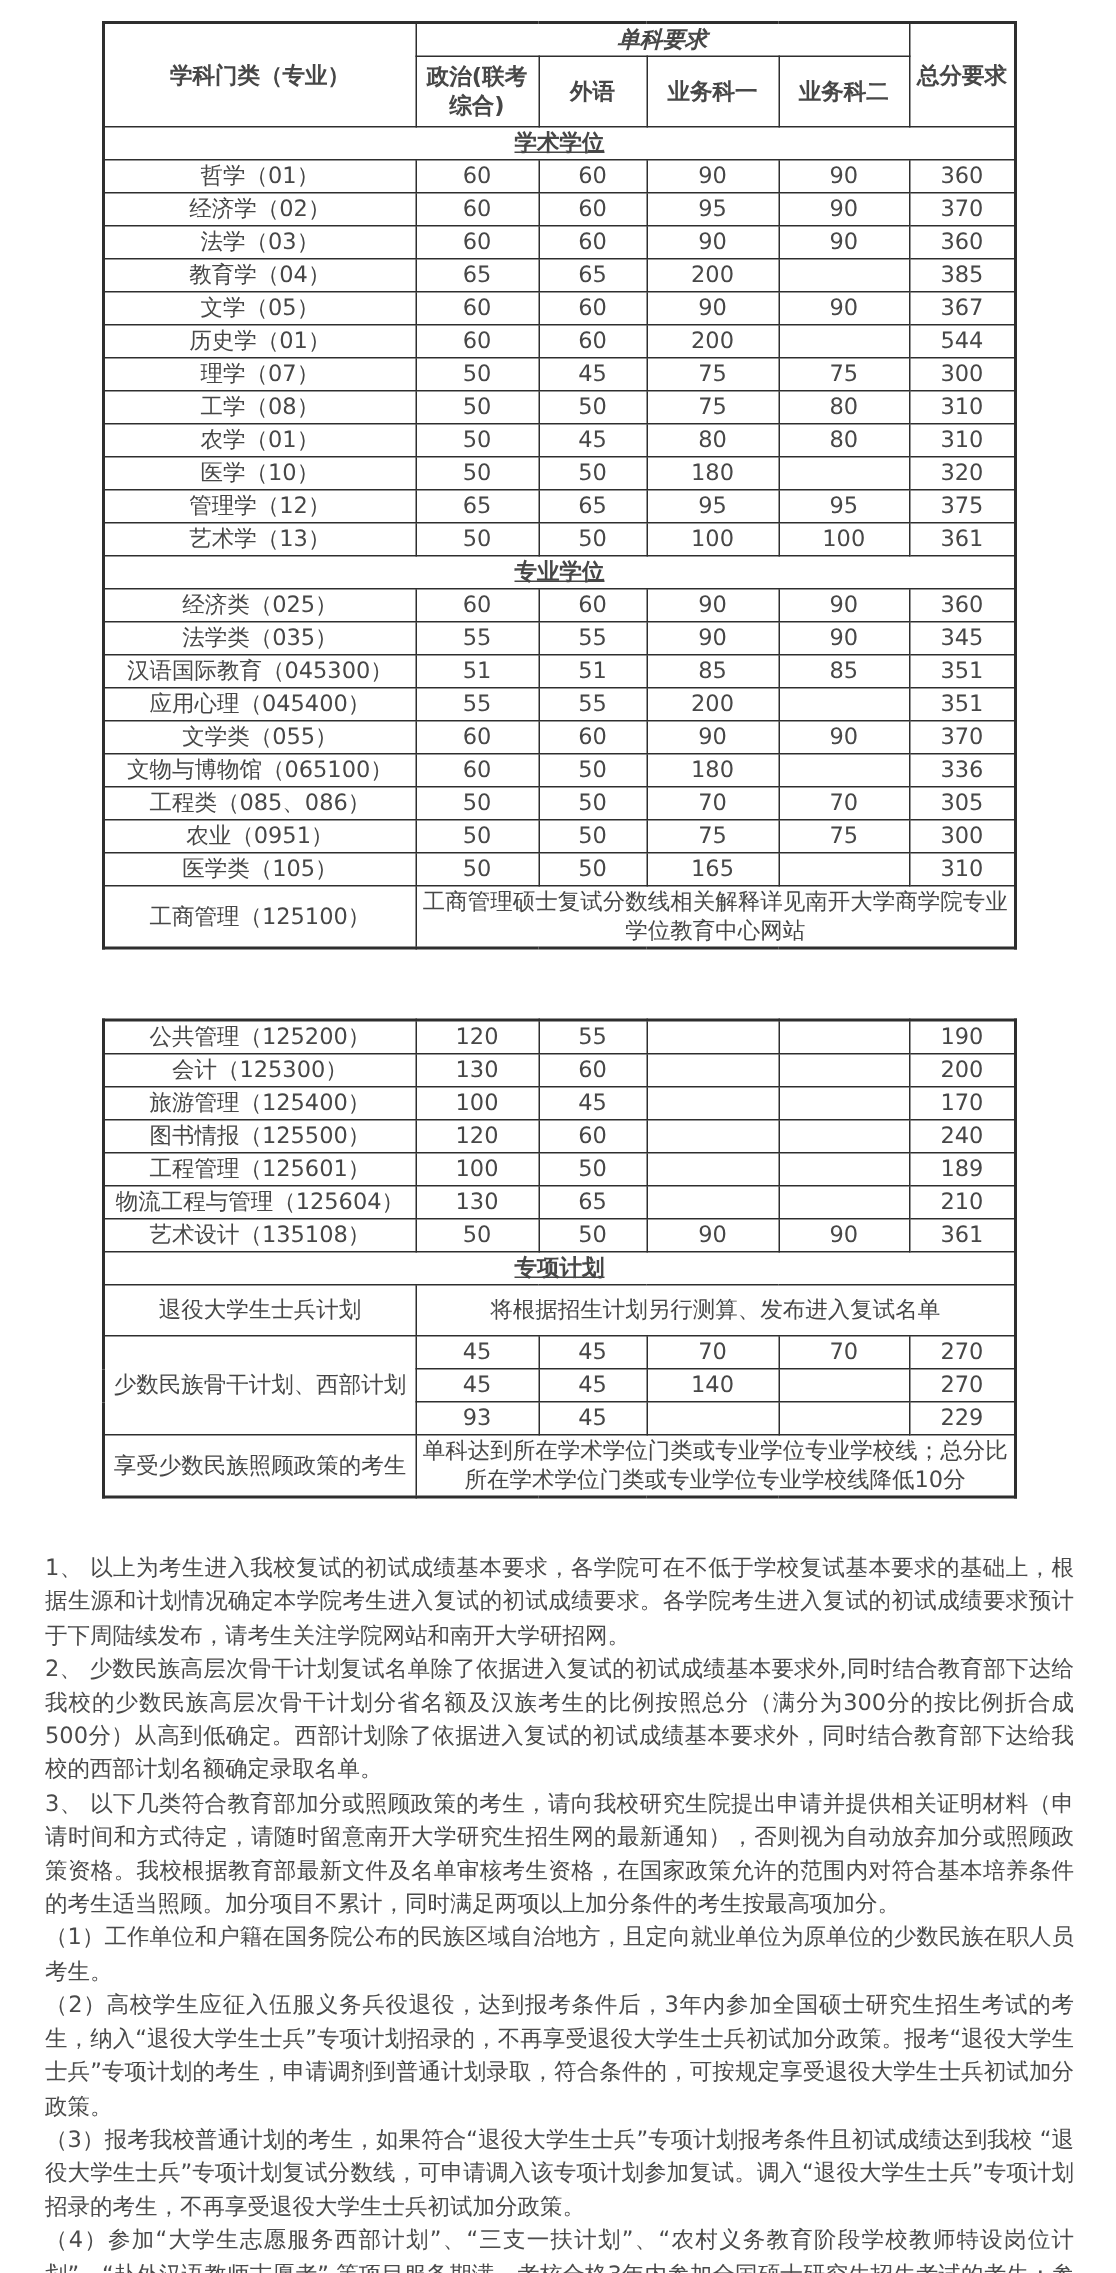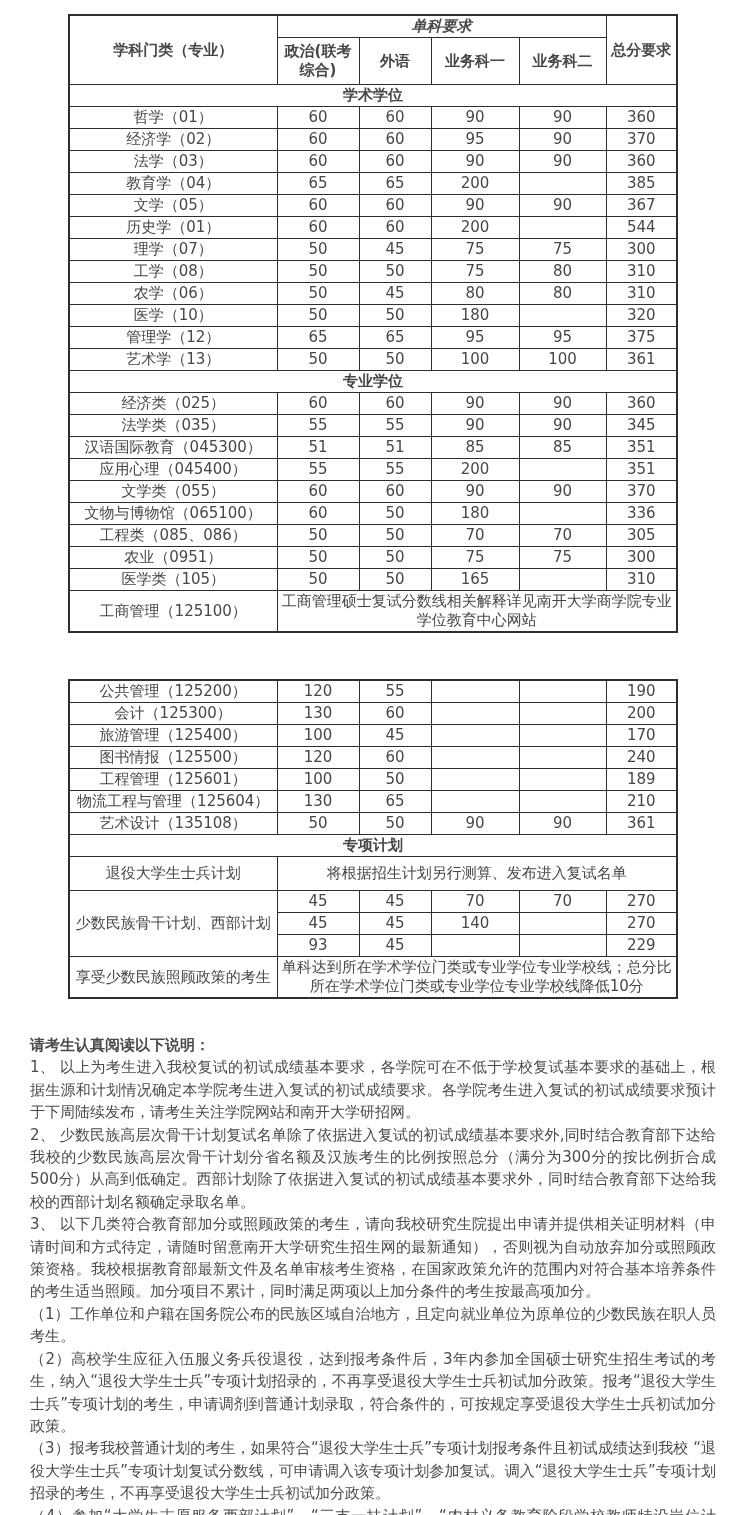--- a/index.html
+++ b/index.html
@@ -22,21 +22,21 @@
     text-align:center;
     vertical-align:middle;
     font-size:15px;
     line-height:19px;
     padding:1px 2px;
     word-break:break-all;
   }
   .score-table th{font-weight:bold;}
   .hr1{height:18px;font-style:italic;}
   .hr2 th{height:44px;}
-  .section-cell{font-weight:bold;height:16px;}
+  .section-cell{font-weight:bold;height:16px;text-decoration:underline;}
   .label-cell{height:19px;}
   .score-cell{height:19px;}
   .note-cell{height:19px;}
   .tall-row td{height:31px;}
   .notes{
     margin:35px 28px 0 30px;
     text-align:justify;
     font-size:15px;
     line-height:22.4px;
     color:#4a4a4a;
@@ -131,21 +131,21 @@
       </tr>
       <tr>
         <td class="label-cell">工学（08）</td>
         <td class="score-cell">50</td>
         <td class="score-cell">50</td>
         <td class="score-cell">75</td>
         <td class="score-cell">80</td>
         <td class="score-cell">310</td>
       </tr>
       <tr>
-        <td class="label-cell">农学（06）</td>
+        <td class="label-cell">农学（01）</td>
         <td class="score-cell">50</td>
         <td class="score-cell">45</td>
         <td class="score-cell">80</td>
         <td class="score-cell">80</td>
         <td class="score-cell">310</td>
       </tr>
       <tr>
         <td class="label-cell">医学（10）</td>
         <td class="score-cell">50</td>
         <td class="score-cell">50</td>
@@ -347,21 +347,20 @@
         <td class="score-cell">229</td>
       </tr>
       <tr>
         <td class="label-cell">享受少数民族照顾政策的考生</td>
         <td colspan="5" class="note-cell">单科达到所在学术学位门类或专业学位专业学校线；总分比所在学术学位门类或专业学位专业学校线降低10分</td>
       </tr>
     </tbody>
 </table>
 
 <div class="notes">
-  <p class="notes-title">请考生认真阅读以下说明：</p>
   <div>
       <p>1、 以上为考生进入我校复试的初试成绩基本要求，各学院可在不低于学校复试基本要求的基础上，根据生源和计划情况确定本学院考生进入复试的初试成绩要求。各学院考生进入复试的初试成绩要求预计于下周陆续发布，请考生关注学院网站和南开大学研招网。</p>
       <p>2、 少数民族高层次骨干计划复试名单除了依据进入复试的初试成绩基本要求外,同时结合教育部下达给我校的少数民族高层次骨干计划分省名额及汉族考生的比例按照总分（满分为300分的按比例折合成500分）从高到低确定。西部计划除了依据进入复试的初试成绩基本要求外，同时结合教育部下达给我校的西部计划名额确定录取名单。</p>
       <p>3、 以下几类符合教育部加分或照顾政策的考生，请向我校研究生院提出申请并提供相关证明材料（申请时间和方式待定，请随时留意南开大学研究生招生网的最新通知），否则视为自动放弃加分或照顾政策资格。我校根据教育部最新文件及名单审核考生资格，在国家政策允许的范围内对符合基本培养条件的考生适当照顾。加分项目不累计，同时满足两项以上加分条件的考生按最高项加分。</p>
       <p>（1）工作单位和户籍在国务院公布的民族区域自治地方，且定向就业单位为原单位的少数民族在职人员考生。</p>
       <p>（2）高校学生应征入伍服义务兵役退役，达到报考条件后，3年内参加全国硕士研究生招生考试的考生，纳入“退役大学生士兵”专项计划招录的，不再享受退役大学生士兵初试加分政策。报考“退役大学生士兵”专项计划的考生，申请调剂到普通计划录取，符合条件的，可按规定享受退役大学生士兵初试加分政策。</p>
       <p>（3）报考我校普通计划的考生，如果符合“退役大学生士兵”专项计划报考条件且初试成绩达到我校 “退役大学生士兵”专项计划复试分数线，可申请调入该专项计划参加复试。调入“退役大学生士兵”专项计划招录的考生，不再享受退役大学生士兵初试加分政策。</p>
       <p>（4）参加“大学生志愿服务西部计划”、“三支一扶计划”、“农村义务教育阶段学校教师特设岗位计划”、“赴外汉语教师志愿者” 等项目服务期满、考核合格3年内参加全国硕士研究生招生考试的考生；参加“选聘高校毕业生到村任职”项目服务期满、考核称职以上3年内参加全国硕士研究生招生考试的考生。</p>
     </div>
 </div>

